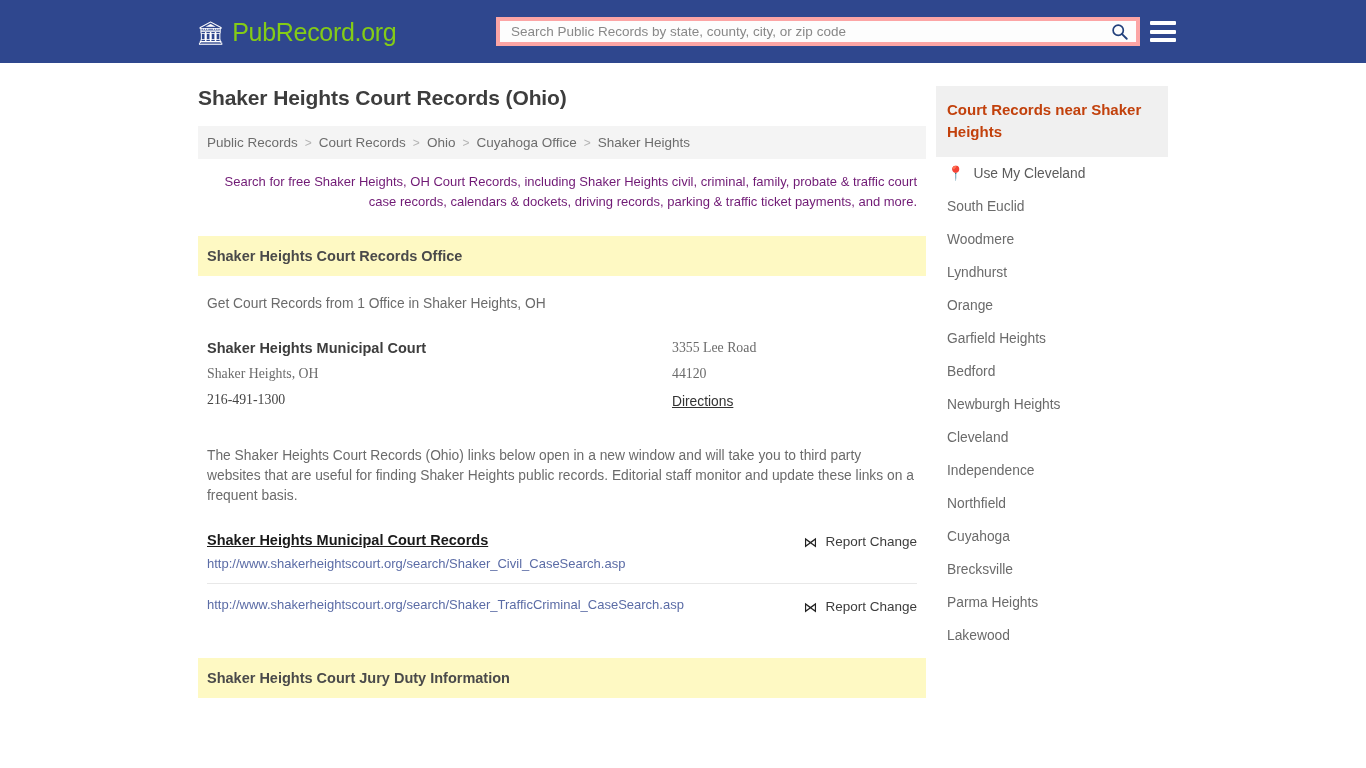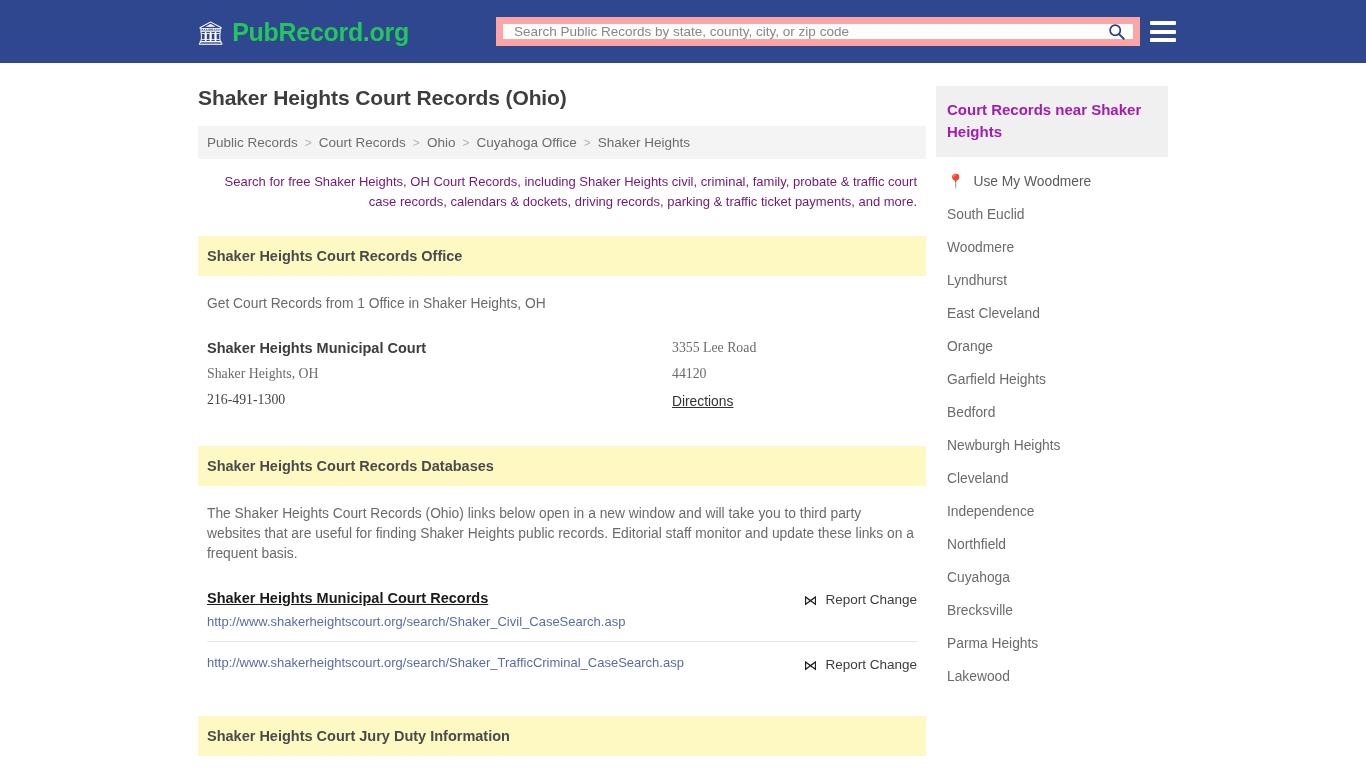--- a/index.html
+++ b/index.html
@@ -31,34 +31,34 @@
   }
   .brand-icon {
     font-size: 23px;
     line-height: 1;
     color: #ffffff;
     display: inline-block;
     transform: translateY(1px);
   }
   .brand-text {
     font-size: 25px;
-    font-weight: bold;
+    font-weight: normal;
     letter-spacing: -0.3px;
-    color: #22c55e;
+    color: #84cc16;
     white-space: nowrap;
   }
 
   .search-wrap {
     position: absolute;
     left: 496px;
     top: 17px;
     width: 644px;
     height: 29px;
     background: #fdfdfd;
-    border: 7px solid #fca5a5;
+    border: 4px solid #fca5a5;
     display: flex;
     align-items: center;
   }
   .search-input {
     flex: 1;
     height: 100%;
     border: none;
     outline: none;
     background: transparent;
     font-family: "Liberation Sans", sans-serif;
@@ -238,23 +238,23 @@
     color: #222;
     transform: translateY(0px);
   }
 
   
   .side-head {
     background: #f0f0f0;
     padding: 13px 11px 14px 11px;
     font-size: 15px;
     font-weight: bold;
-    color: #a21caf;
+    color: #c2410c;
     line-height: 22px;
-    margin-bottom: 8px;
+    margin-bottom: 0;
   }
   .side-list { list-style: none; margin: 0; padding: 0; }
   .side-item {
     padding: 9px 11px 9px 11px;
     font-size: 13.8px;
     color: #6b6b6b;
     display: flex;
     align-items: center;
     gap: 9px;
     cursor: pointer;
@@ -324,21 +324,20 @@
           <div class="office-line">Shaker Heights, OH</div>
           <div class="office-line dark">216-491-1300</div>
         </div>
         <div class="office-right">
           <div class="office-line">3355 Lee Road</div>
           <div class="office-line">44120</div>
           <a class="directions-link" href="#">Directions</a>
         </div>
       </div>
 
-      <div class="section-head">Shaker Heights Court Records Databases</div>
       <p class="section-note">The Shaker Heights Court Records (Ohio) links below open in a new window and will take you to third party websites that are useful for finding Shaker Heights public records. Editorial staff monitor and update these links on a frequent basis.</p>
 
       <div class="db-list">
         <div class="db-row">
           <div>
             <a class="db-title" href="#">Shaker Heights Municipal Court Records</a>
             <span class="db-url">http://www.shakerheightscourt.org/search/Shaker_Civil_CaseSearch.asp</span>
           </div>
           <div class="report-change">
             <span class="report-icon">⋈</span>
@@ -361,33 +360,30 @@
 
       <div class="section-head" style="margin-top:32px;">Shaker Heights Court Jury Duty Information</div>
 
     </div>
 
     <div class="side-col">
       <div class="side-head">Court Records near Shaker Heights</div>
       <ul class="side-list">
         <li class="side-item locate">
           <span class="pin-icon">📍</span>
-          <span>Use My Woodmere</span>
+          <span>Use My Cleveland</span>
         </li>
         <li class="side-item">
             <span>South Euclid</span>
           </li>
         <li class="side-item">
             <span>Woodmere</span>
           </li>
         <li class="side-item">
             <span>Lyndhurst</span>
-          </li>
-        <li class="side-item">
-            <span>East Cleveland</span>
           </li>
         <li class="side-item">
             <span>Orange</span>
           </li>
         <li class="side-item">
             <span>Garfield Heights</span>
           </li>
         <li class="side-item">
             <span>Bedford</span>
           </li>

